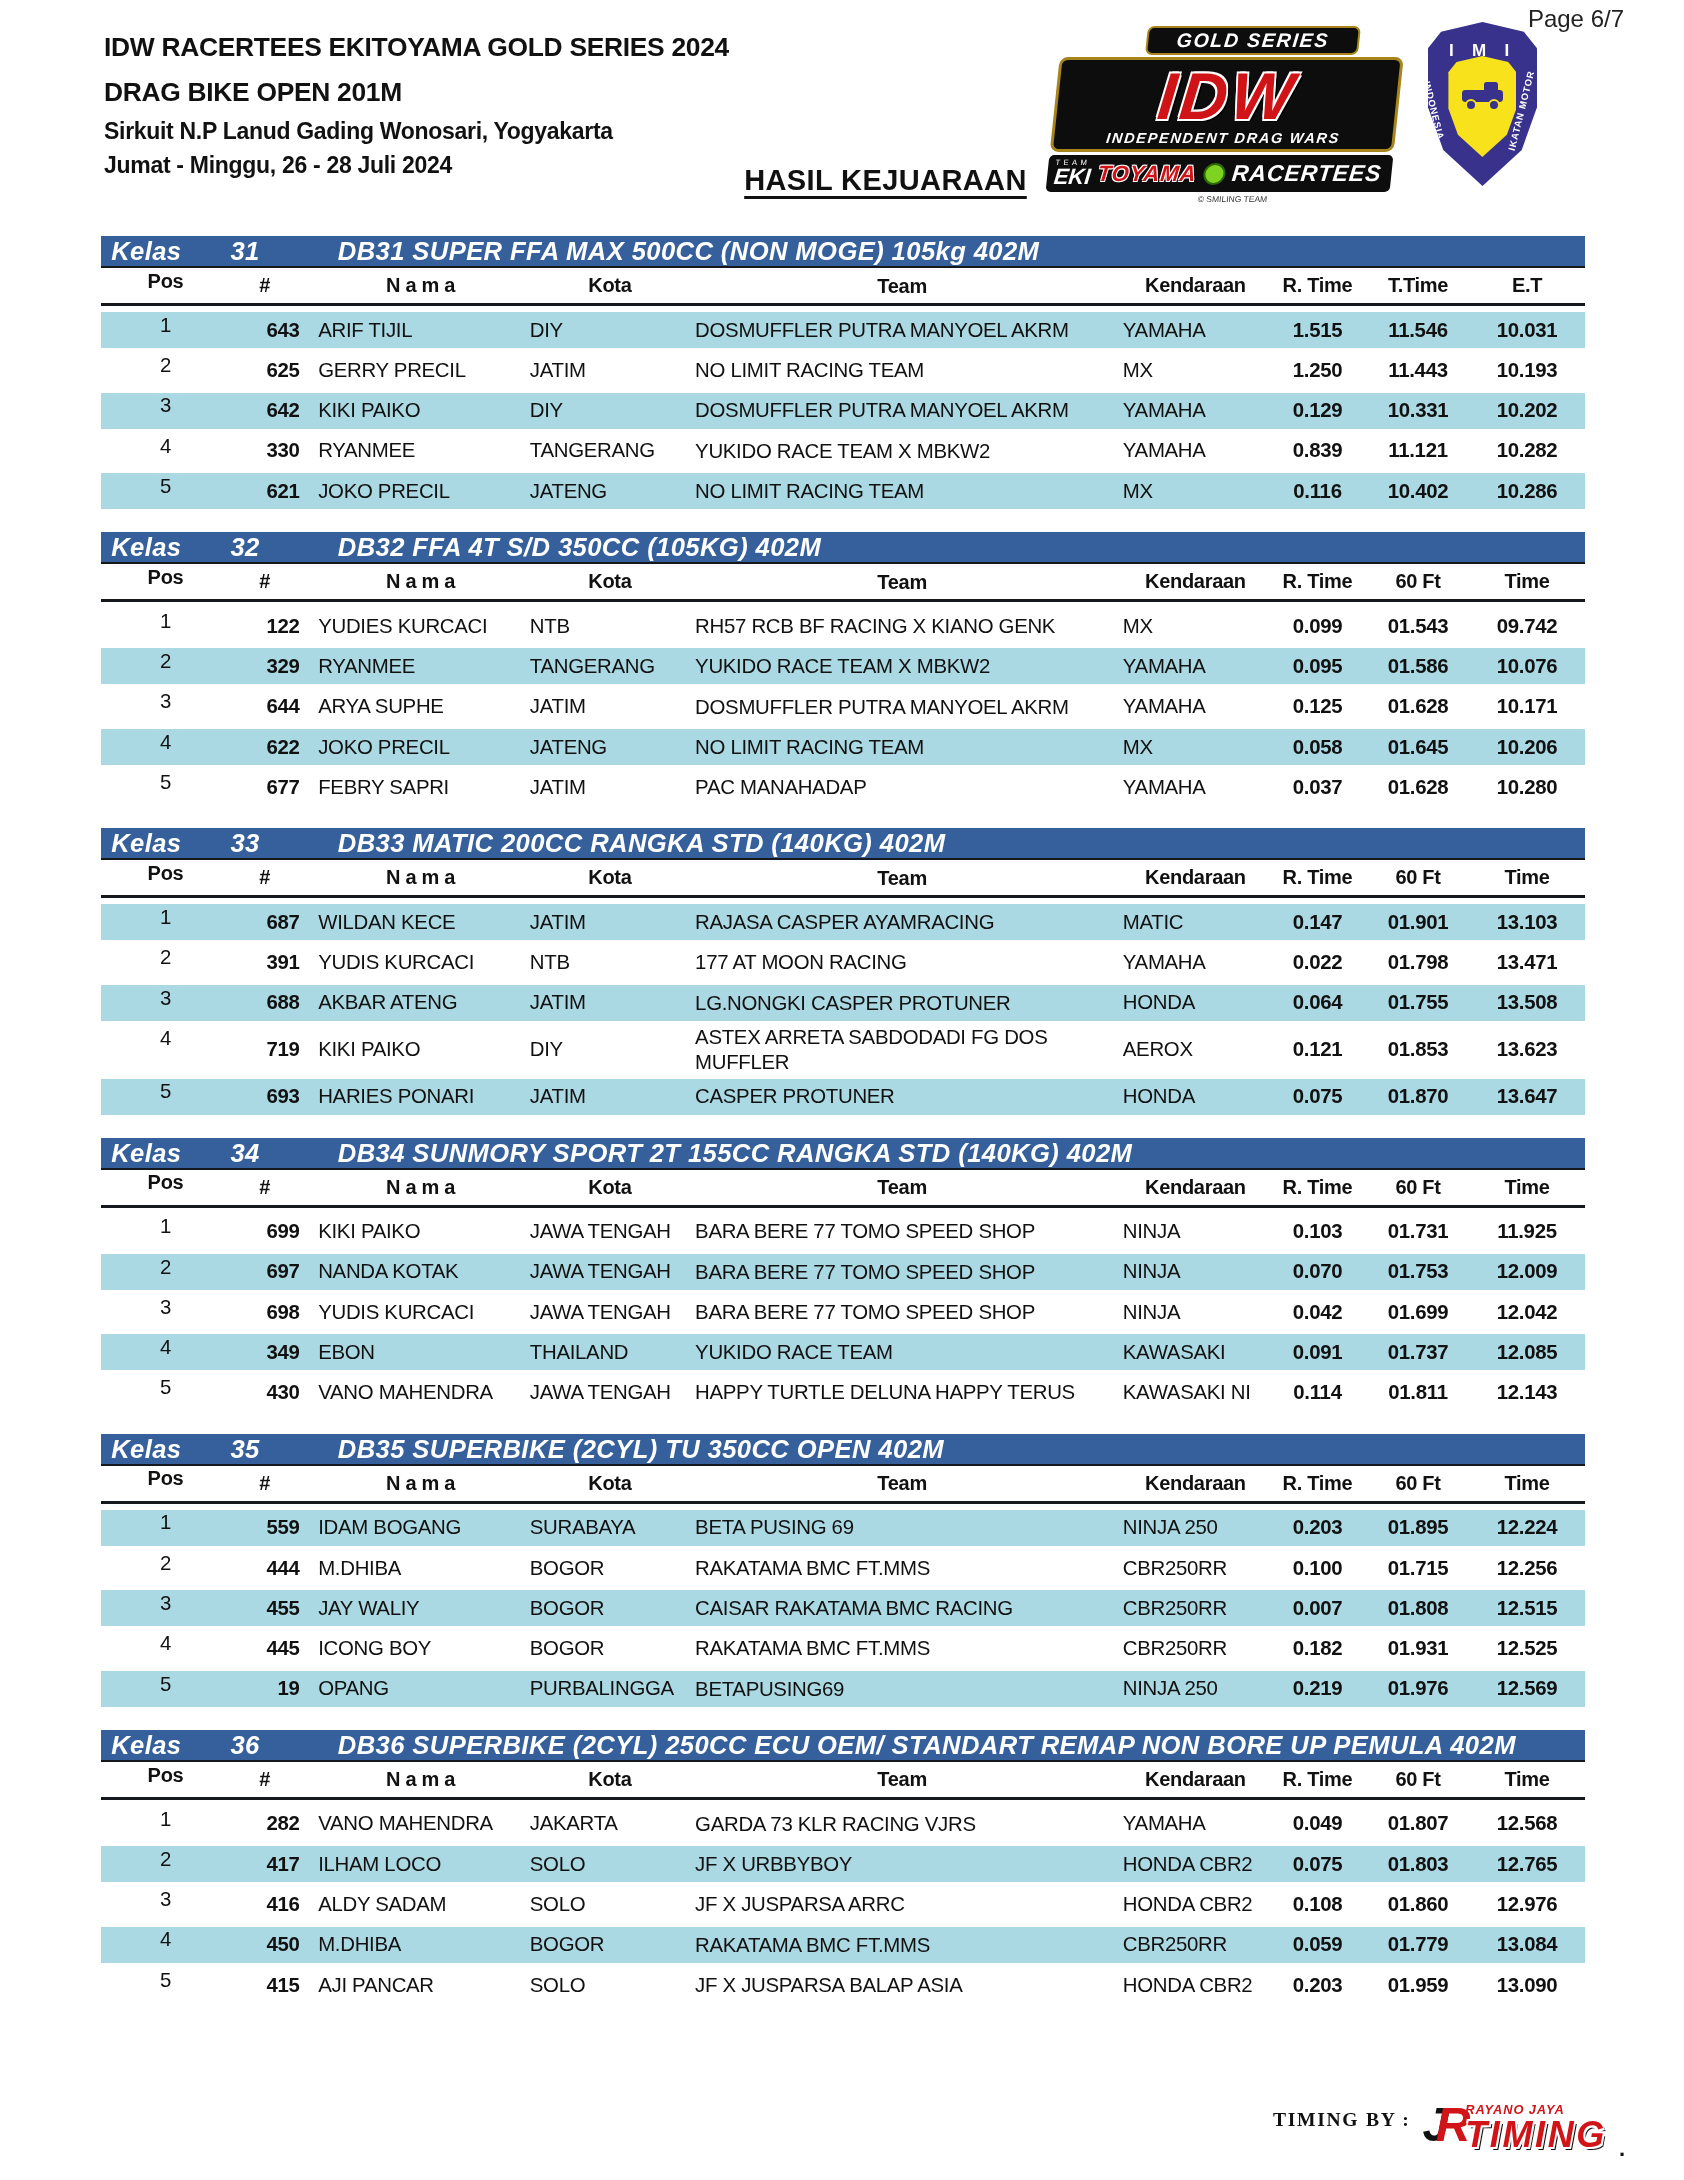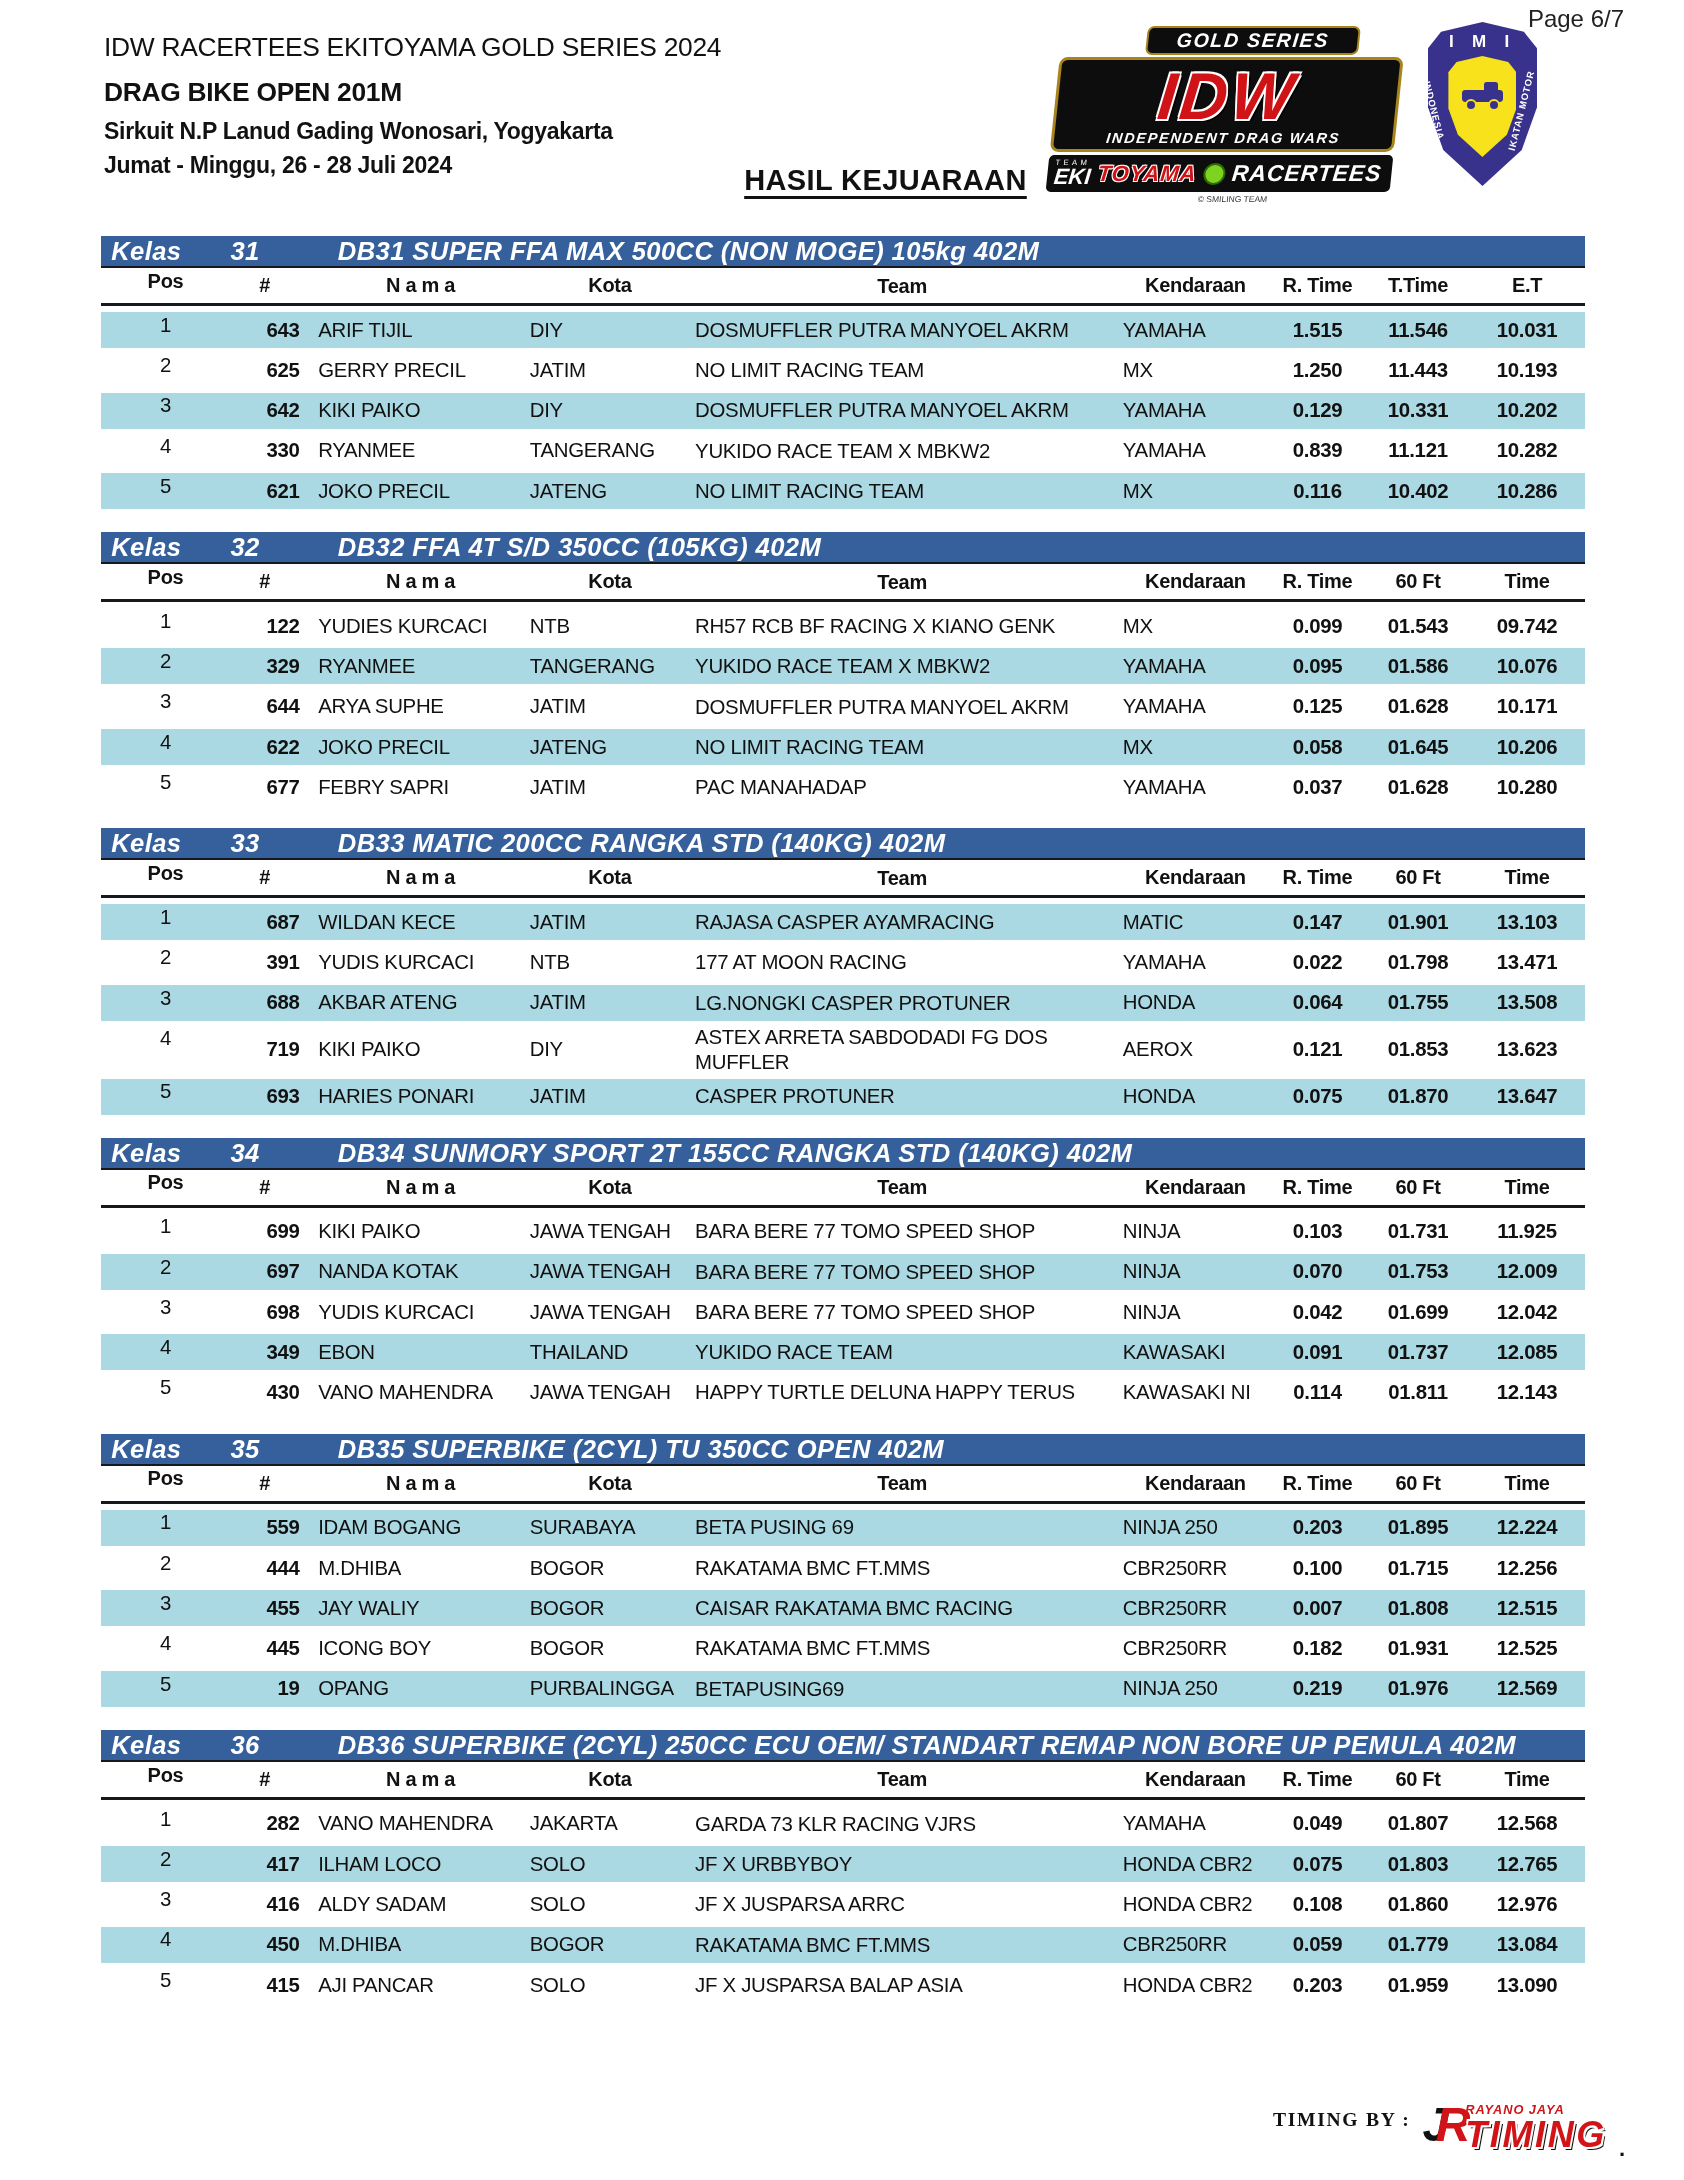--- a/index.html
+++ b/index.html
@@ -8,21 +8,21 @@
   }
   *{margin:0;padding:0;box-sizing:border-box;}
   html,body{background:#ffffff;}
   body{
     width:1685px;height:2181px;position:relative;overflow:hidden;
     font-family:"Liberation Sans","DejaVu Sans",sans-serif;color:#111;
   }
   .page-label{position:absolute;top:5.1px;right:61px;font-size:24px;color:#222;}
   
   .header-block{position:absolute;left:104px;top:32px;letter-spacing:-0.3px;}
-  .hb-title{font-size:26.4px;font-weight:normal;margin-bottom:13.6px;}
+  .hb-title{font-size:26.4px;font-weight:bold;margin-bottom:13.6px;}
   .hb-sub{font-size:26.4px;font-weight:bold;margin-bottom:10.2px;}
   .hb-venue{font-size:23px;font-weight:bold;margin-bottom:7px;}
   .hb-date{font-size:23px;font-weight:bold;}
   .section-title{
     position:absolute;left:136px;top:164px;width:1499px;text-align:center;
     font-size:29px;font-weight:bold;text-decoration:underline;
     text-underline-offset:6px;text-decoration-thickness:2.6px;letter-spacing:0.4px;
   }
   
   .idw-logo{position:absolute;left:1055px;top:25.6px;width:344px;height:152px;transform:skewX(-6deg);}
@@ -59,21 +59,21 @@
     display:inline-block;flex:0 0 auto;
   }
   .idw-racertees{color:#fff;font-size:23px;font-weight:bold;font-style:italic;letter-spacing:0.9px;}
   .idw-sub{color:#333;font-size:8.5px;margin-left:153px;margin-top:1.7px;}
   
   .imi-logo{
     position:absolute;left:1428px;top:22px;width:109px;height:164px;background:var(--imi-purple);
     clip-path:polygon(50% 0,88% 6%,100% 16%,100% 52%,86% 78%,50% 100%,14% 78%,0 52%,0 16%,12% 6%);
     border-radius:6.8px;
   }
-  .imi-top{color:#fff;font-weight:bold;font-size:17px;text-align:center;letter-spacing:6.8px;margin-top:10px;}
+  .imi-top{color:#fff;font-weight:bold;font-size:17px;text-align:center;letter-spacing:6.8px;margin-top:19px;}
   .imi-inner{
     position:absolute;left:20.4px;top:34px;width:68px;height:101px;background:var(--imi-yellow);
     clip-path:polygon(50% 0,88% 6%,100% 16%,100% 52%,86% 78%,50% 100%,14% 78%,0 52%,0 16%,12% 6%);
   }
   .imi-car{position:absolute;left:13.6px;top:29px;width:41px;height:25.6px;}
   .imi-car .car-body{position:absolute;left:0;top:5.1px;width:41px;height:12px;background:var(--imi-purple);border-radius:3.4px;}
   .imi-car .car-cab{position:absolute;left:22px;top:-3.4px;width:13.6px;height:10.2px;background:var(--imi-purple);border-radius:2.6px;}
   .imi-car .car-w1,.imi-car .car-w2{position:absolute;top:13.6px;width:12px;height:12px;background:var(--imi-purple);border:2.6px solid var(--imi-yellow);border-radius:50%;}
   .imi-car .car-w1{left:2.6px;} .imi-car .car-w2{left:25.6px;}
   .imi-side{position:absolute;color:#fff;font-size:9.4px;font-weight:bold;letter-spacing:0.9px;white-space:nowrap;}

